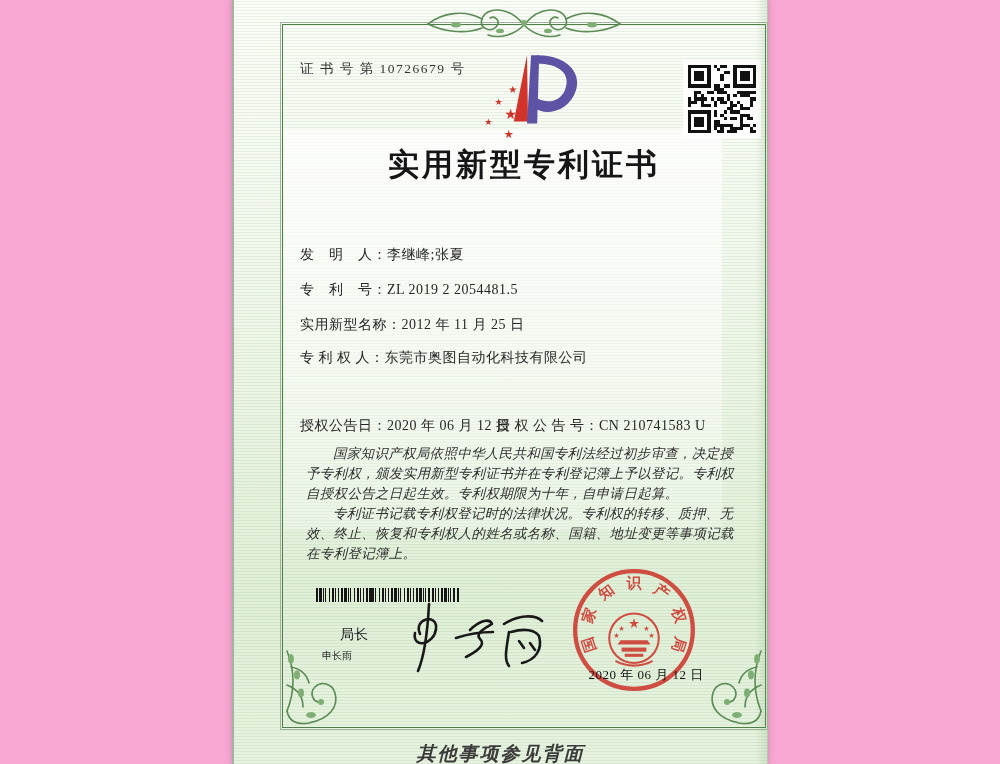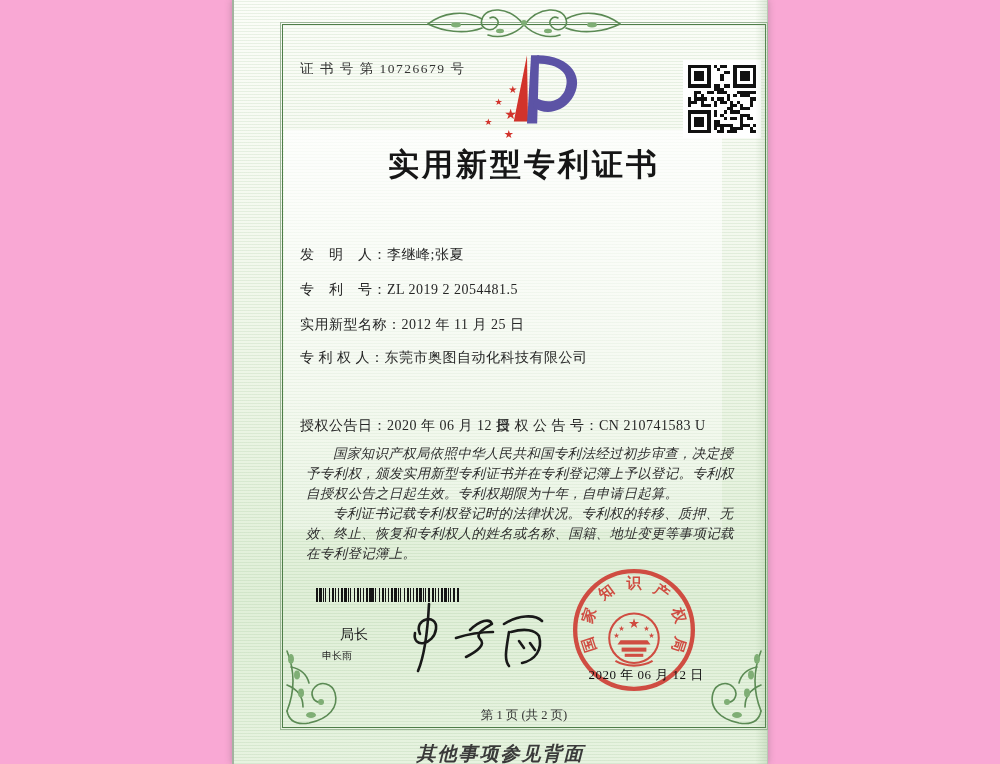--- a/index.html
+++ b/index.html
@@ -348,16 +348,15 @@
           </g>
           <path d="M46 76 L78 76 L75 72 L49 72 Z"></path>
           <rect x="50" y="79" width="24" height="4"></rect>
           <rect x="53" y="85" width="18" height="3"></rect>
           <path d="M44 92 C54 98 70 98 80 92" fill="none" stroke="#ce372e" stroke-width="2"></path>
         </g>
       </svg>
     </div>
     <div class="seal-date">2020 年 06 月 12 日</div>
 
-    <div class="page-info">第 1 页 (共 2 页)</div>
     <div class="back-note">其他事项参见背面</div>
   </div>
 </div>
 
 </body></html>

